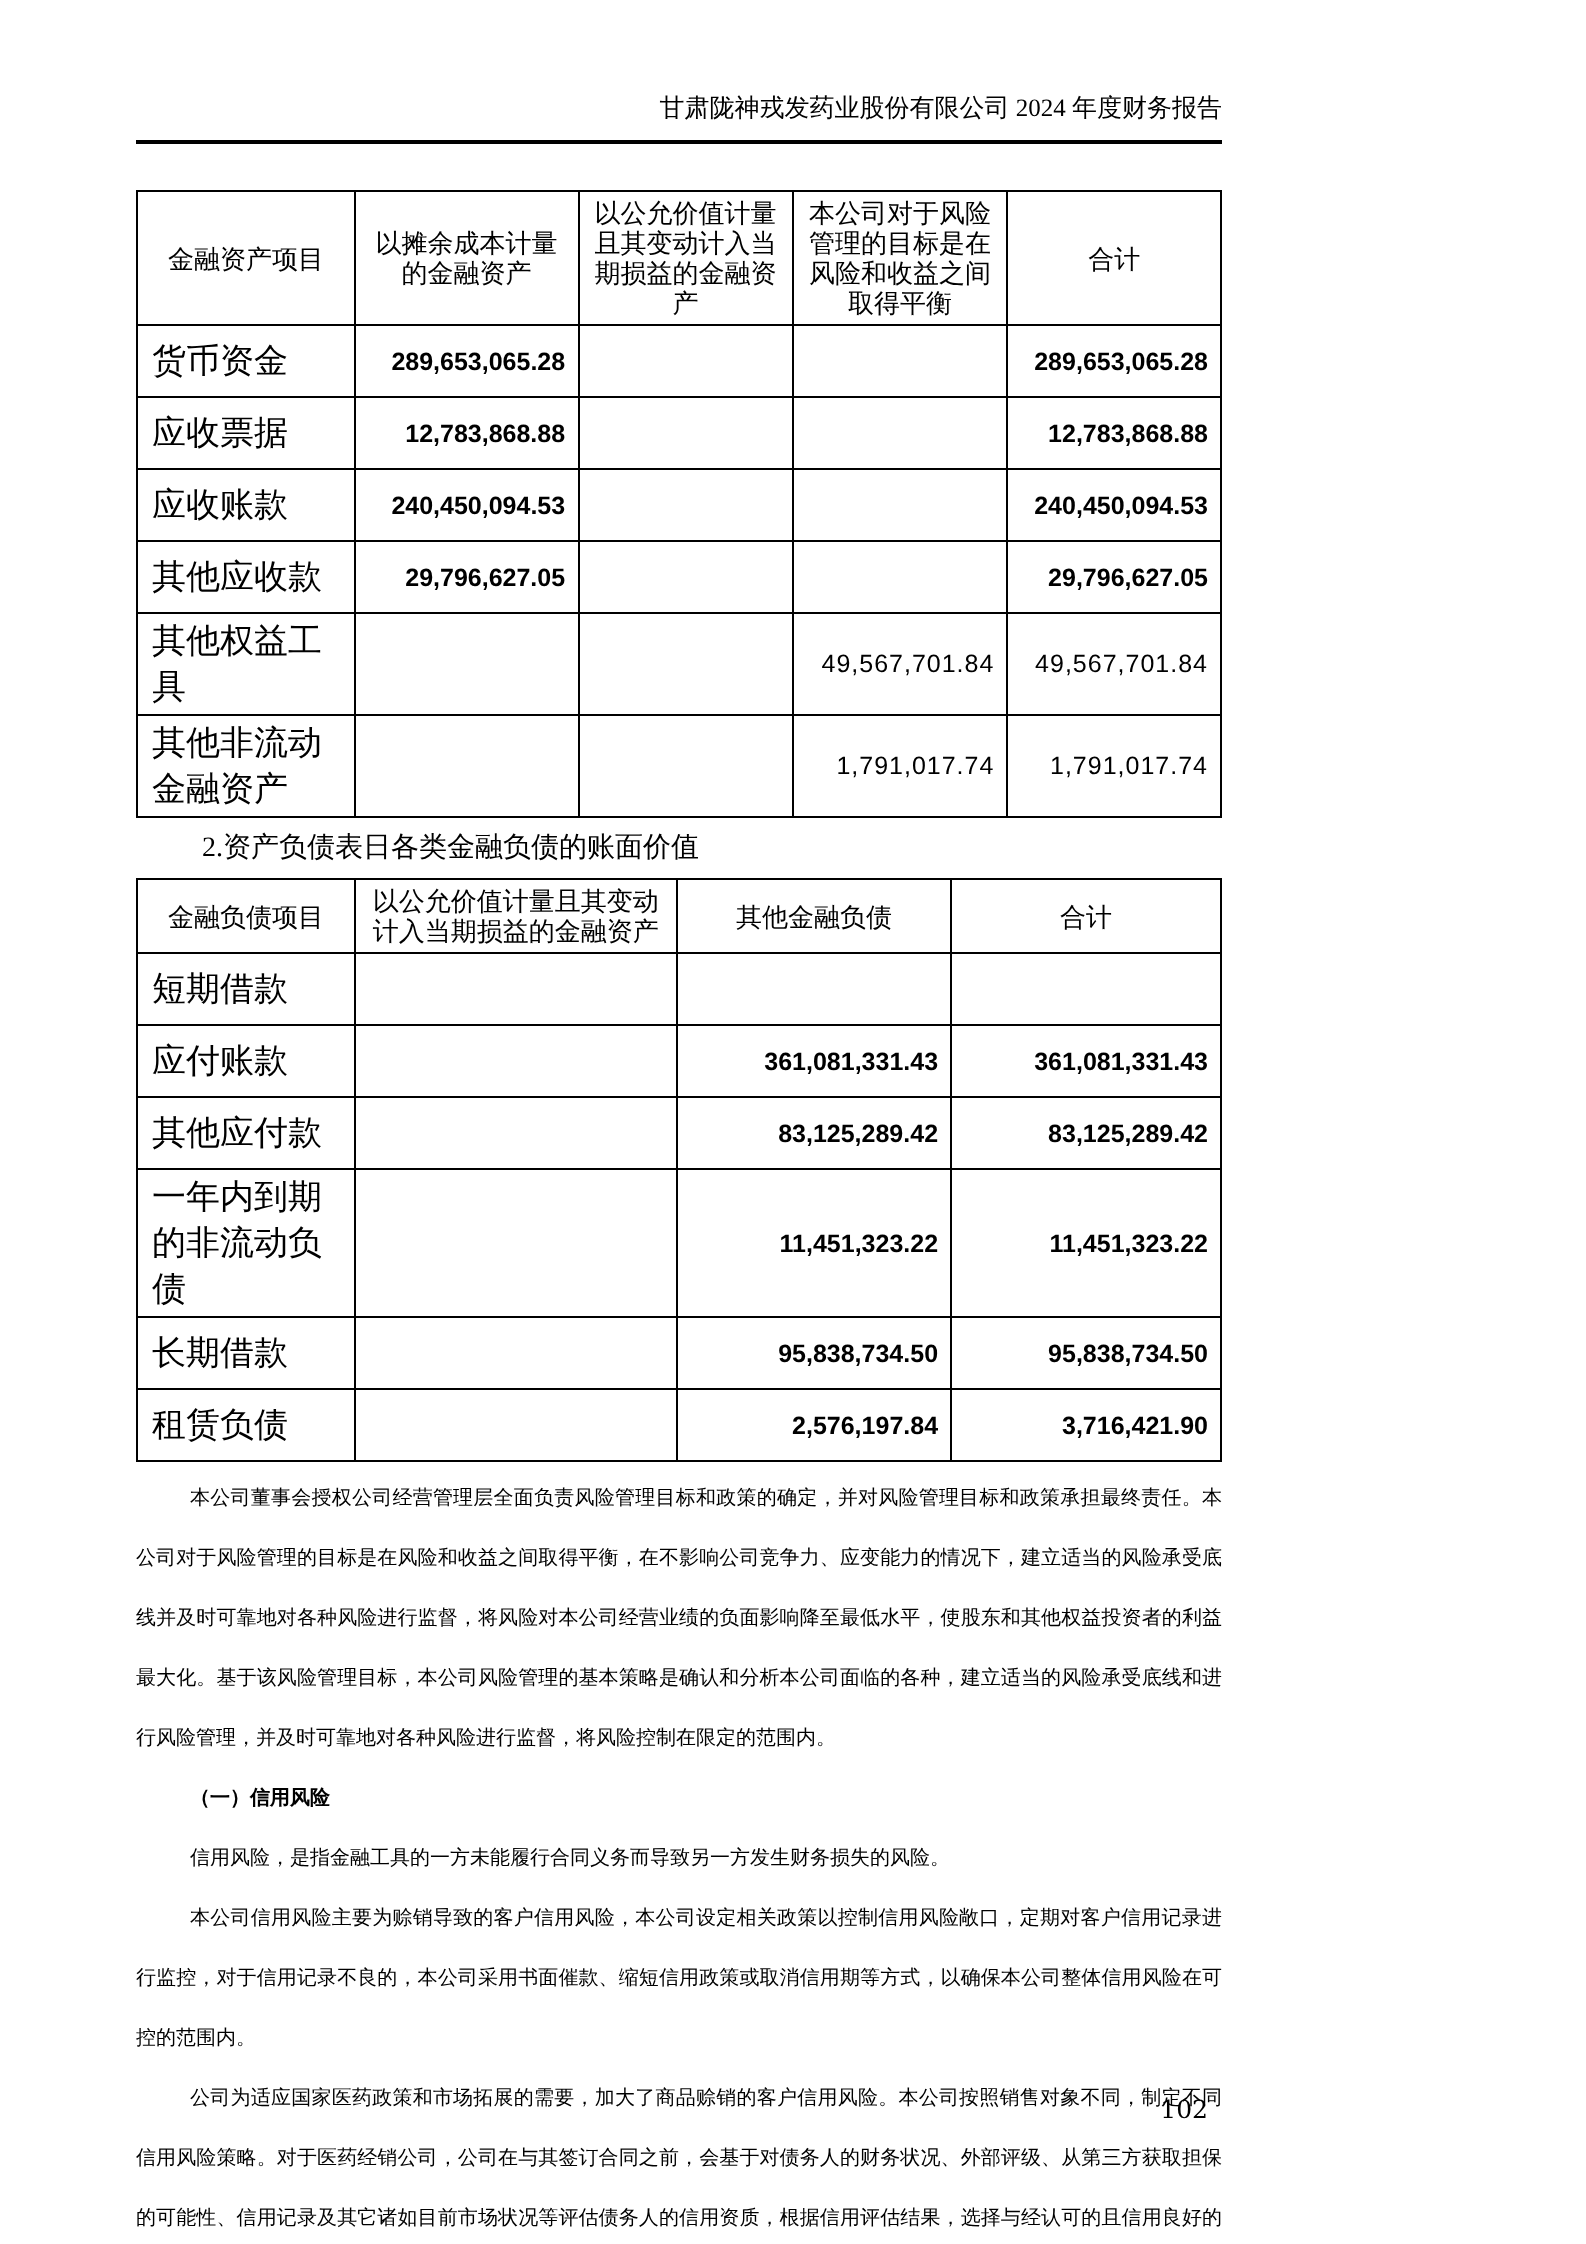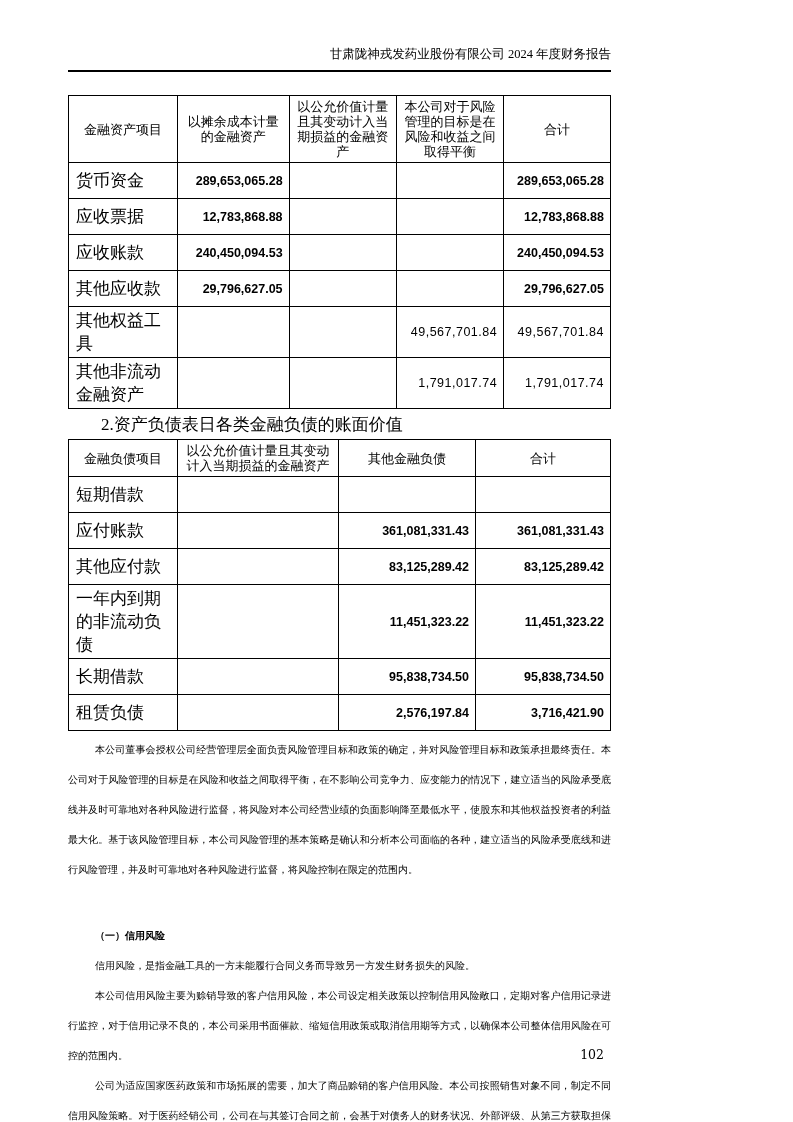--- a/index.html
+++ b/index.html
@@ -53,33 +53,33 @@
     margin-top: 40px;
   }
   td.cell-num-serif {
     font-family: Liberation Sans, sans-serif;
     font-size: 12.5px;
     text-align: right;
     padding-right: 6px;
     letter-spacing: 0.5px;
   }
   .tbl-caption {
-    font-size: 17px;
+    font-size: 14px;
     line-height: 18px;
     margin: 7px 0 0 0;
     padding-left: 33px;
   }
   .text-block {
     margin-top: 4px;
     font-size: 10px;
     line-height: 30px;
     text-align: justify;
   }
   .text-block p { margin: 0; text-indent: 27px; }
-  .text-block p.heading { font-weight: bold; margin-top: 36px; }
+  .text-block p.heading { font-weight: bold; }
   .page-number {
     position: absolute;
     right: 76px;
     bottom: 60px;
     font-size: 12.5px;
     font-family: "DejaVu Serif", serif;
   }
 </style>
 </head>
 <body>

